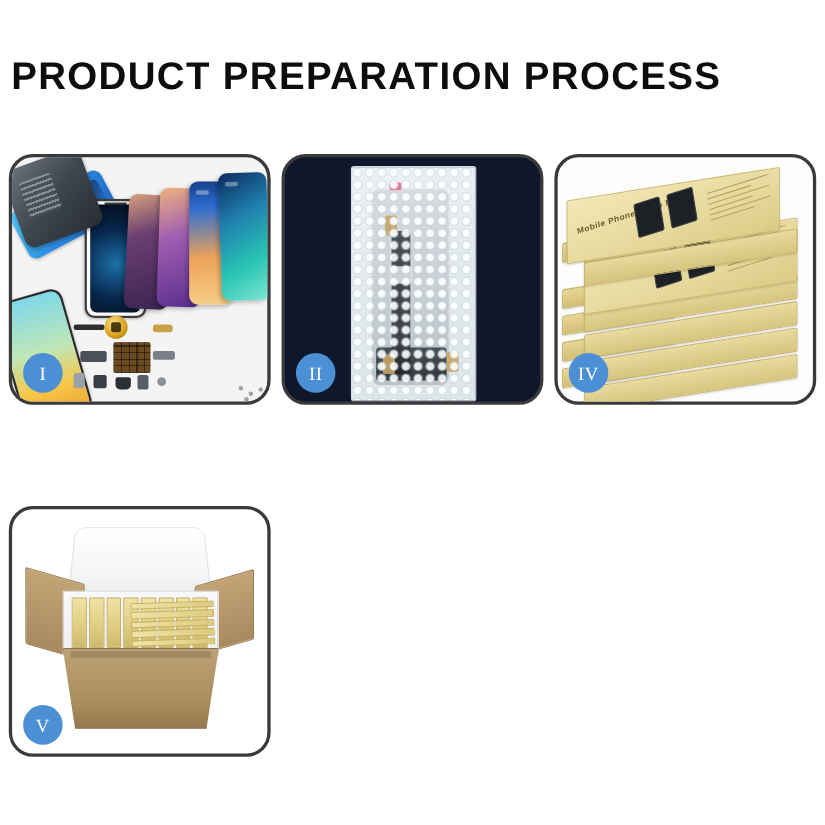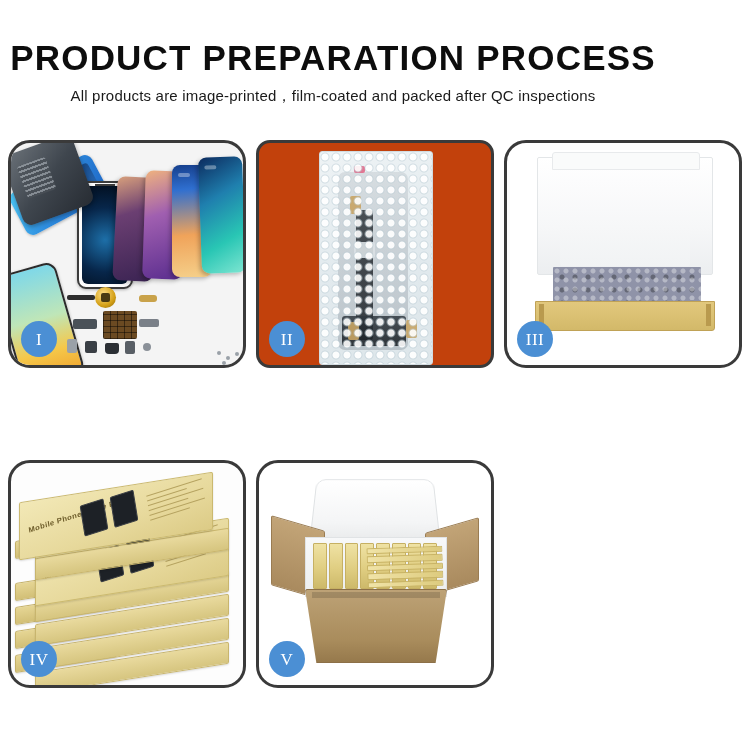--- a/index.html
+++ b/index.html
@@ -5,21 +5,21 @@
   html,body{margin:0;padding:0;}
   body{
     width:750px;height:750px;
     background:#ffffff;
     font-family:"Liberation Sans","DejaVu Sans",sans-serif;
     overflow:hidden;
   }
   .page{position:relative;width:750px;height:750px;background:#fff;}
 
   
-  .header{position:absolute;left:0;top:0;width:666px;text-align:center;}
+  .header{position:absolute;left:0;top:12px;width:666px;text-align:center;}
   .title{
     margin:0;padding-top:38px;
     font-size:35px;line-height:40px;
     font-weight:600;letter-spacing:1.2px;
     color:#0d0d0d;white-space:nowrap;
   }
   .subtitle{
     margin:0;padding-top:9px;
     font-size:15px;line-height:18px;
     font-weight:400;letter-spacing:.2px;
@@ -133,21 +133,21 @@
   .b8{left:114px;top:198px;width:10px;height:13px;background:#585e65;border-radius:2px;}
   .b9{left:132px;top:200px;width:8px;height:8px;background:#8a9098;border-radius:50%;}
   .screws{position:absolute;left:206px;top:208px;width:24px;height:14px;}
   .screws span{position:absolute;width:4px;height:4px;background:#9aa1a8;border-radius:50%;}
   .screws span:nth-child(1){left:0;top:0;}
   .screws span:nth-child(2){left:9px;top:5px;}
   .screws span:nth-child(3){left:18px;top:1px;}
   .screws span:nth-child(4){left:5px;top:10px;}
 
   
-  .c2{background:#c2410c;border-radius:14px;}
+  .c2{background:#0f172a;}
   .bubblebag{
     position:absolute;left:60px;top:8px;width:112px;height:212px;
     background:linear-gradient(160deg,#eef3f5 0%,#e2eaee 50%,#dde6ea 100%);
     border:1px solid #d2dce1;border-radius:3px;
     overflow:hidden;
   }
   .bubbles{
     position:absolute;inset:0;
     background-image:
       radial-gradient(circle at 5px 5px,rgba(255,255,255,.95) 3px,rgba(186,204,212,.55) 4px,transparent 5px);
@@ -345,21 +345,20 @@
   .vi-tab1{left:54px;top:94px;width:16px;height:16px;}
   .vi-tab2{left:58px;top:158px;width:14px;height:14px;}
 </style>
 </head>
 <body>
 
 <div class="page">
 
   <div class="header">
     <h1 class="title">PRODUCT PREPARATION PROCESS</h1>
-    <p class="subtitle">All products are image-printed，film-coated and packed after QC inspections</p>
   </div>
 
   <div class="grid">
 
     <div class="cell c1">
       <div class="photo">
         <div class="ph ph-tilt"></div>
         <div class="ph ph-front">
           <div class="notch"></div>
           <div class="scr"></div>
@@ -400,29 +399,20 @@
           <div class="conn cn1"></div>
           <div class="conn cn2"></div>
           <div class="conn cn3"></div>
           <div class="pinkdot"></div>
           <div class="bubbles"></div>
         </div>
       </div>
       <div class="badge">II</div>
     </div>
 
-    <div class="cell c3">
-      <div class="photo">
-        <div class="box3-lid"></div>
-        <div class="box3-tray"></div>
-        <div class="box3-foam"></div>
-        <div class="box3-front"></div>
-      </div>
-      <div class="badge">III</div>
-    </div>
 
     <div class="cell c4">
       <div class="photo">
         <div class="stack">
           <div class="kbox kfront" style="top:176px"></div>
           <div class="kbox kside" style="top:166px"></div>
           <div class="kbox kfront" style="top:152px"></div>
           <div class="kbox kside" style="top:142px"></div>
           <div class="kbox kfront" style="top:128px"></div>
           <div class="kbox kside" style="top:118px"></div>

